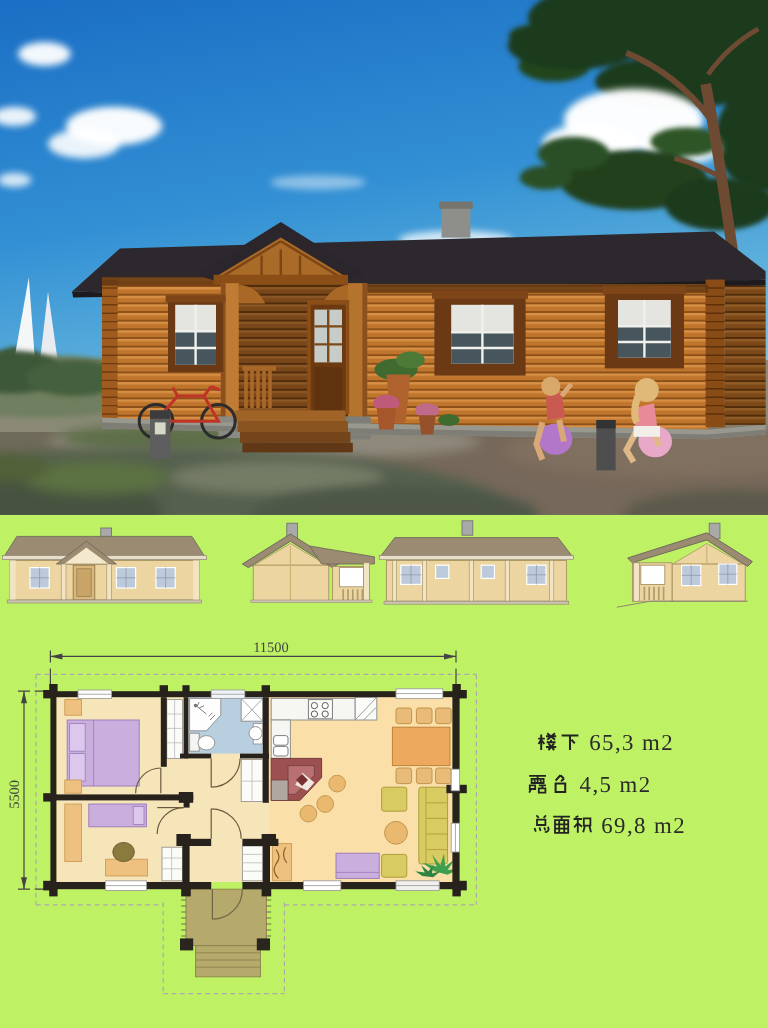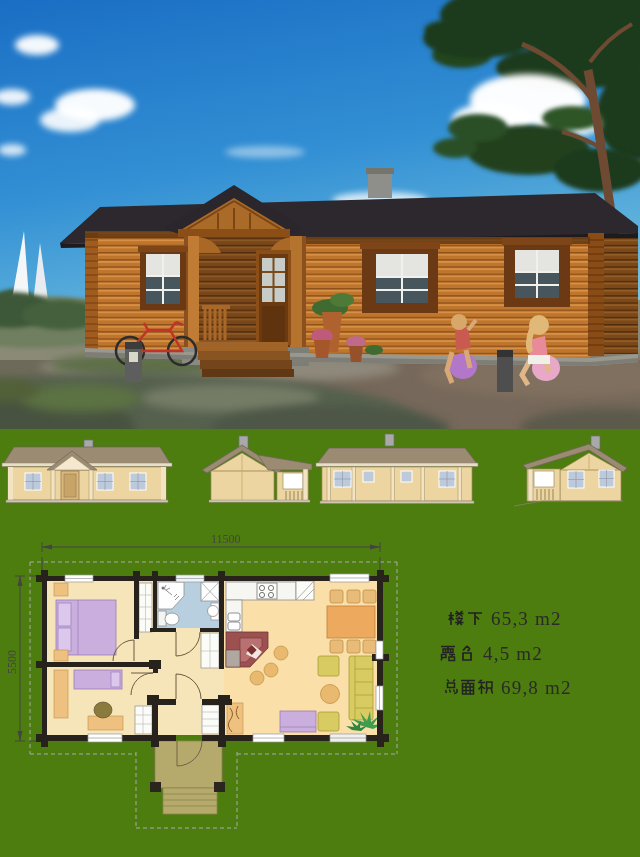--- a/index.html
+++ b/index.html
@@ -1,16 +1,16 @@
 <!DOCTYPE html>
 <html><head>
 <meta charset="utf-8">
 <style>
 html,body{margin:0;padding:0;background:#ffffff;}
-#page{position:relative;width:640px;height:857px;background:#4d7c0f;overflow:hidden;
+#page{position:relative;width:640px;height:857px;background:#bef264;overflow:hidden;
 font-family:"Liberation Sans",sans-serif;}
 svg{display:block;}
 </style>
 </head>
 <body>
 <div id="page">
 <svg width="640" height="857" viewBox="0 0 640 857">
 <defs>
 <linearGradient id="sky" x1="0" y1="0" x2="0.25" y2="1">
 <stop offset="0" stop-color="#1a6ec4"></stop>

